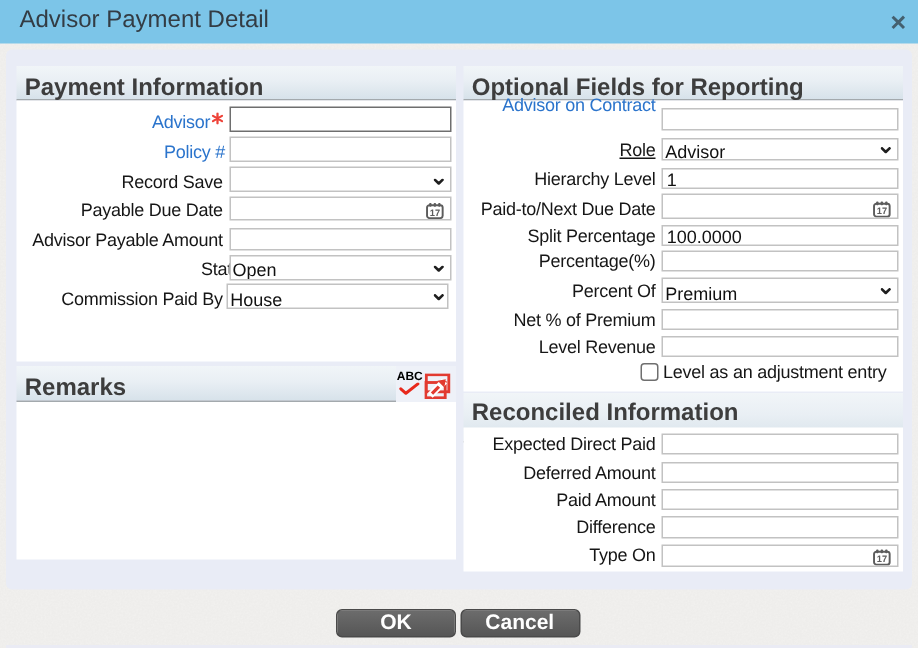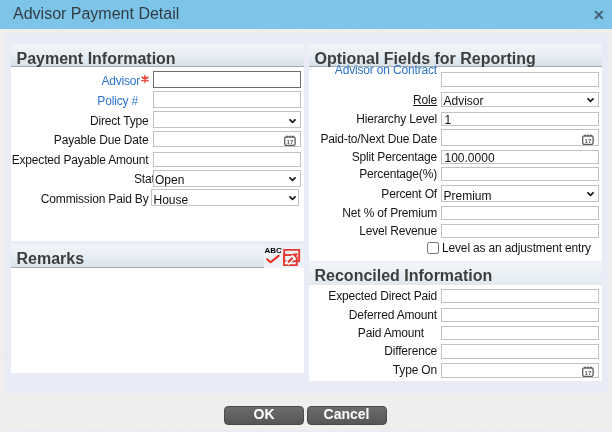--- a/index.html
+++ b/index.html
@@ -55,40 +55,40 @@
   </div>
 <div class="panel" style="left:309px;top:284.5px;width:293px;height:96px;"></div>
 
 <div class="lbl" style="right:471.8px;top:71.5px;"><span class="blue">Advisor</span></div>
 <div class="inp" style="left:152.5px;top:70.6px;width:148px;height:17.3px;line-height:21.0px;border-color:#6e6e6e;"></div>
 
 <svg style="position:absolute;left:140.9px;top:75.1px" width="8" height="8" viewBox="0 0 8 8">
     <path d="M4 0.6 V7.4 M1 2.25 L7 5.75 M1 5.75 L7 2.25" stroke="#ee4238" stroke-width="1.5" stroke-linecap="round"></path>
   </svg>
 
-<div class="lbl blue" style="right:474px;top:91.5px;">Policy #</div>
+<div class="lbl blue" style="right:462px;top:91.5px;">Policy #</div>
 <div class="inp" style="left:152.5px;top:91.4px;width:148px;height:16.5px;line-height:19.4px;"></div>
 
-<div class="lbl" style="right:463.5px;top:111.5px;">Direct Type</div>
+<div class="lbl" style="right:463.5px;top:111.5px;">Record Save</div>
 <div class="sel" style="left:152.5px;top:111.4px;width:148px;height:16.5px;line-height:19.4px;"></div>
 <svg class="chev" style="left:288.8px;top:118.5px;" width="7" height="5" viewBox="0 0 7 5">
     <path d="M1 0.9 L3.5 3.3 L6 0.9" fill="none" stroke="#1f1f1f" stroke-width="1.8" stroke-linecap="round" stroke-linejoin="round"></path>
   </svg>
 
 <div class="lbl" style="right:463.5px;top:130.9px;">Payable Due Date</div>
 <div class="inp" style="left:152.5px;top:130.8px;width:148px;height:16.5px;line-height:19.4px;"></div>
 <svg class="chev" style="left:283.5px;top:135.3px;" width="12" height="11" viewBox="0 0 12 11">
     <rect x="0.7" y="1.8" width="10.4" height="8.6" rx="1.6" fill="#fff" stroke="#5c5c5c" stroke-width="1.3"></rect>
     <rect x="2.1" y="0.4" width="1.6" height="2.4" rx="0.6" fill="#5c5c5c"></rect>
     <rect x="5.1" y="0.4" width="1.6" height="2.4" rx="0.6" fill="#5c5c5c"></rect>
     <rect x="8.1" y="0.4" width="1.6" height="2.4" rx="0.6" fill="#5c5c5c"></rect>
     <text x="6" y="8.9" font-size="6.2" font-weight="bold" fill="#5c5c5c" text-anchor="middle" font-family="Liberation Sans">17</text>
   </svg>
 
-<div class="lbl" style="right:463.5px;top:151.0px;">Expected Payable Amount</div>
+<div class="lbl" style="right:463.5px;top:151.0px;">Advisor Payable Amount</div>
 <div class="inp" style="left:152.5px;top:151.9px;width:148px;height:15.5px;line-height:17.4px;"></div>
 
 <div class="lbl" style="right:445px;top:170.1px;margin-left:40px;">Status</div>
 <div class="sel" style="left:152.5px;top:170px;width:148px;height:16.5px;line-height:19.4px;">Open</div>
 <svg class="chev" style="left:288.8px;top:177.1px;" width="7" height="5" viewBox="0 0 7 5">
     <path d="M1 0.9 L3.5 3.3 L6 0.9" fill="none" stroke="#1f1f1f" stroke-width="1.8" stroke-linecap="round" stroke-linejoin="round"></path>
   </svg>
 
 <div class="lbl" style="right:463.5px;top:189.4px;">Commission Paid By</div>
 <div class="sel" style="left:151px;top:188.8px;width:148px;height:17px;line-height:20.4px;">House</div>
@@ -138,21 +138,21 @@
 
 <div style="position:absolute;left:427px;top:242px;width:12px;height:12px;border:1.5px solid #6f6f6f;border-radius:2.5px;background:#fff;box-sizing:border-box;"></div>
 <div class="lbl" style="left:442px;top:238.7px;letter-spacing:-0.16px;">Level as an adjustment entry</div>
 
 <div class="lbl" style="right:175.0px;top:287.1px;">Expected Direct Paid</div>
 <div class="inp" style="left:441px;top:288.7px;width:157.5px;height:14.8px;line-height:16.0px;"></div>
 
 <div class="lbl" style="right:175.0px;top:305.6px;">Deferred Amount</div>
 <div class="inp" style="left:441px;top:307.5px;width:157.5px;height:14.5px;line-height:15.4px;"></div>
 
-<div class="lbl" style="right:188px;top:323.6px;">Paid Amount</div>
+<div class="lbl" style="right:175.0px;top:323.6px;">Paid Amount</div>
 <div class="inp" style="left:441px;top:325.5px;width:157.5px;height:14.5px;line-height:15.4px;"></div>
 
 <div class="lbl" style="right:175.0px;top:342.1px;margin-left:48px;">Difference</div>
 <div class="inp" style="left:441px;top:344px;width:157.5px;height:14.5px;line-height:15.4px;"></div>
 
 <div class="lbl" style="right:175.0px;top:361.1px;">Type On</div>
 <div class="inp" style="left:441px;top:362.5px;width:157.5px;height:15px;line-height:16.4px;"></div>
 <svg class="chev" style="left:581.5px;top:365.5px;" width="12" height="11" viewBox="0 0 12 11">
     <rect x="0.7" y="1.8" width="10.4" height="8.6" rx="1.6" fill="#fff" stroke="#5c5c5c" stroke-width="1.3"></rect>
     <rect x="2.1" y="0.4" width="1.6" height="2.4" rx="0.6" fill="#5c5c5c"></rect>

